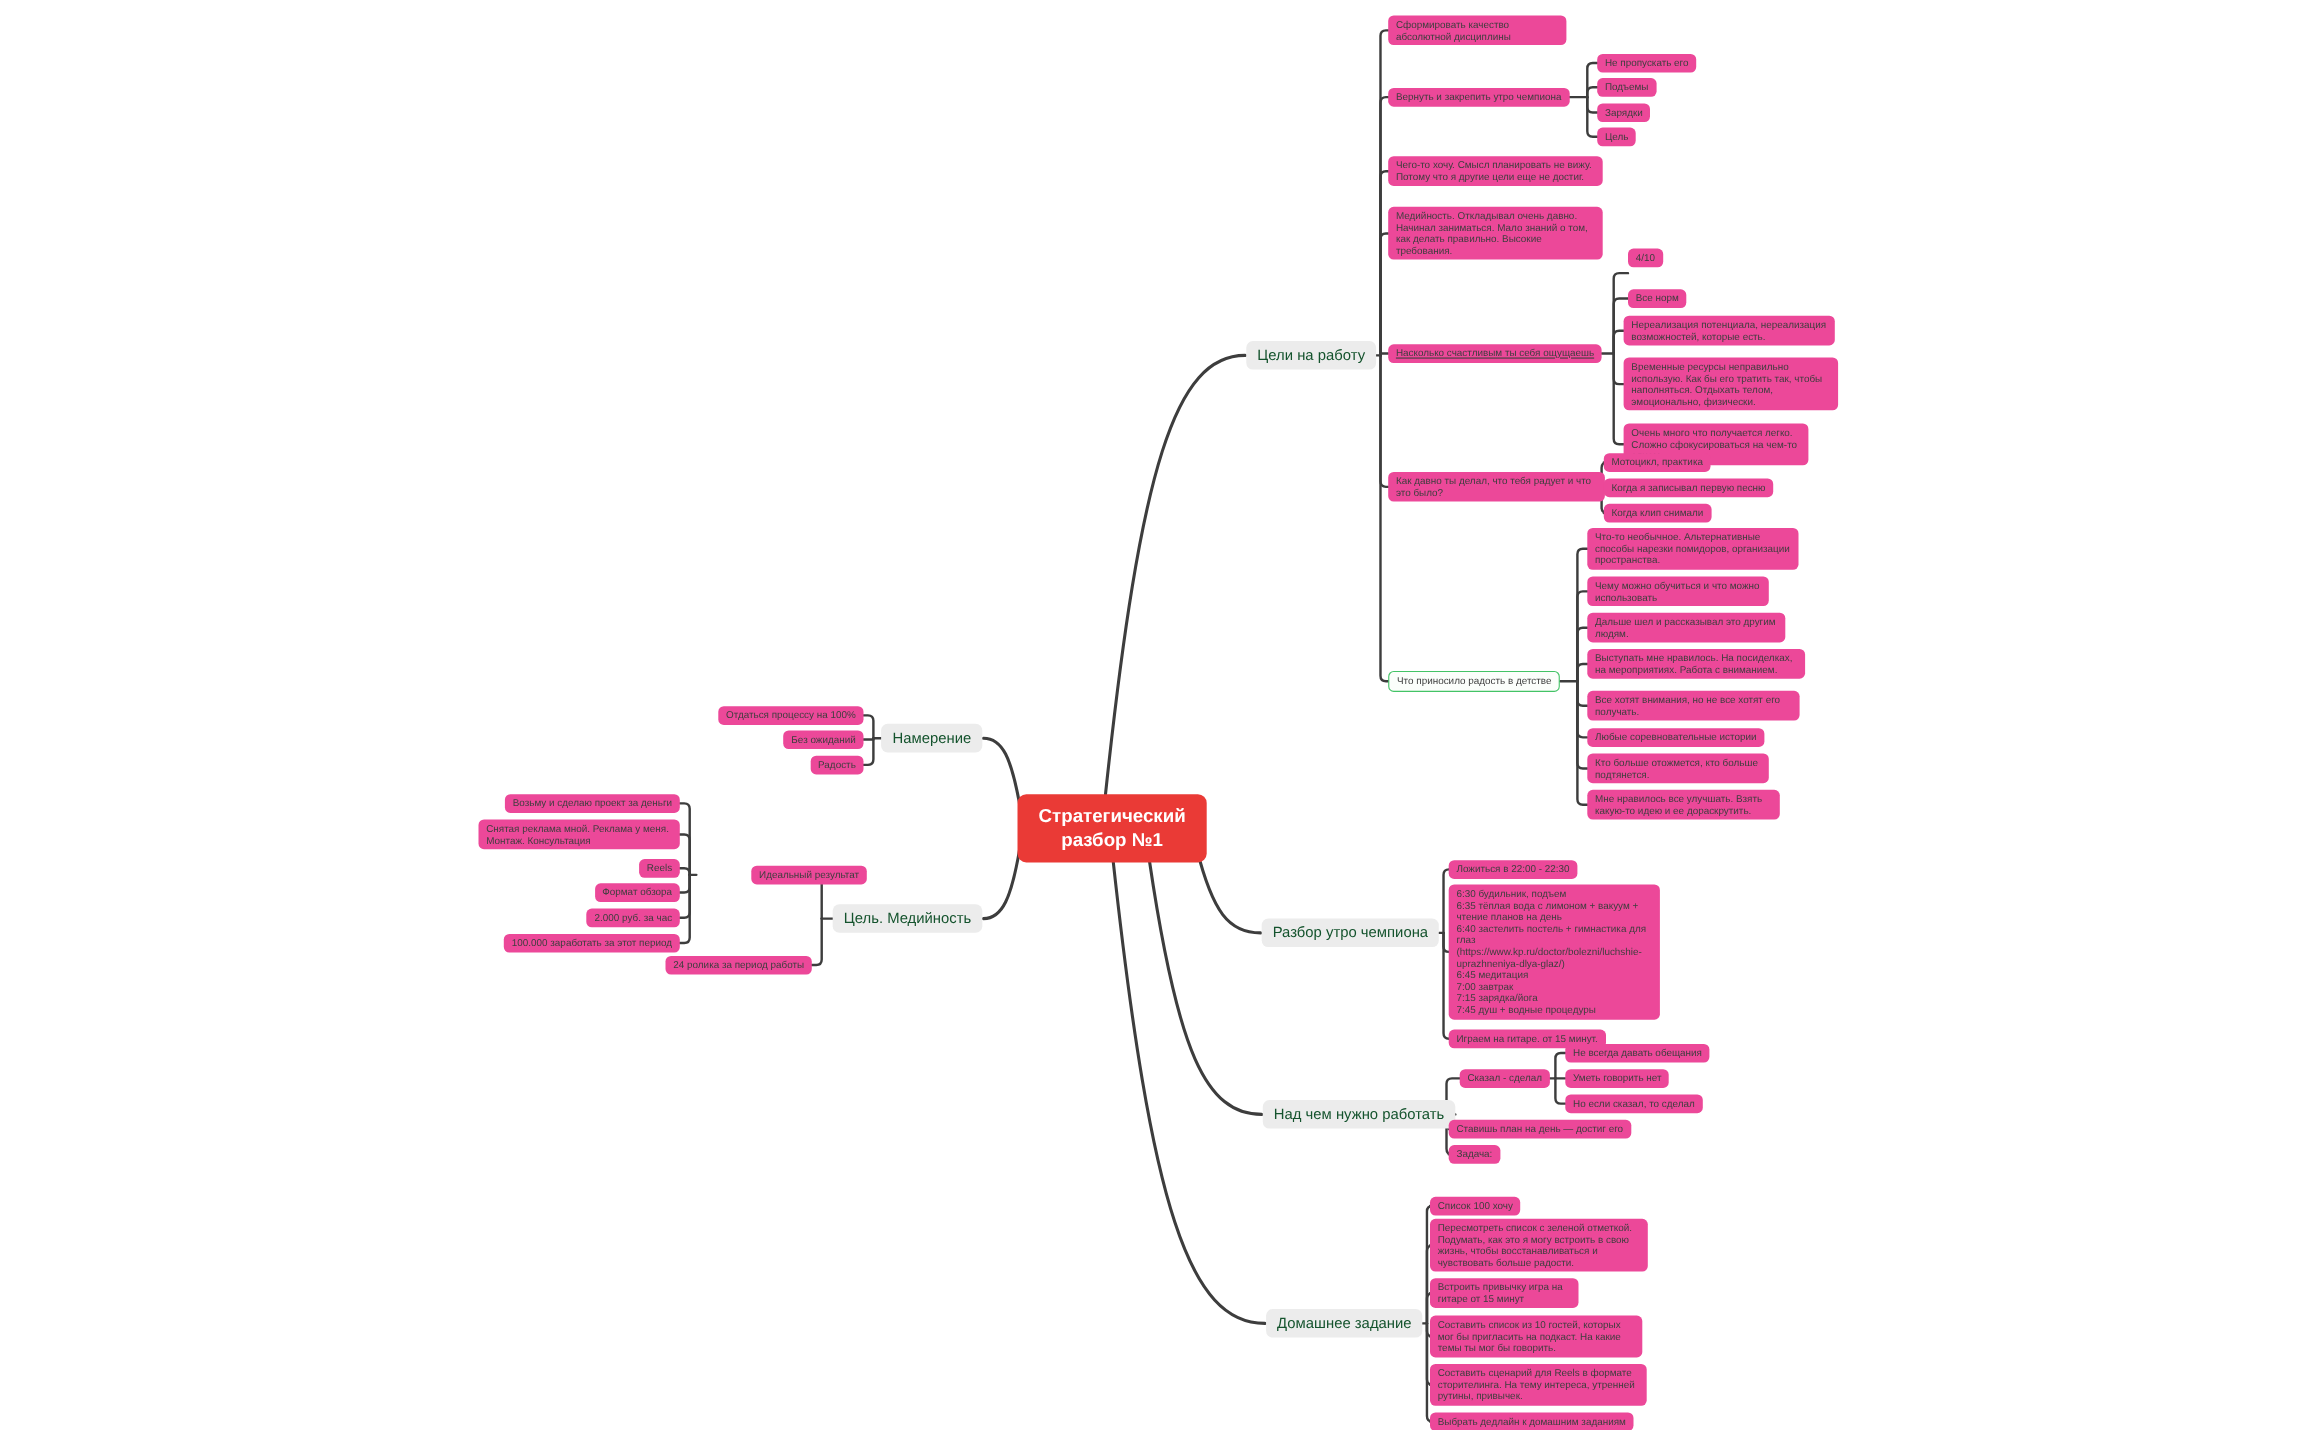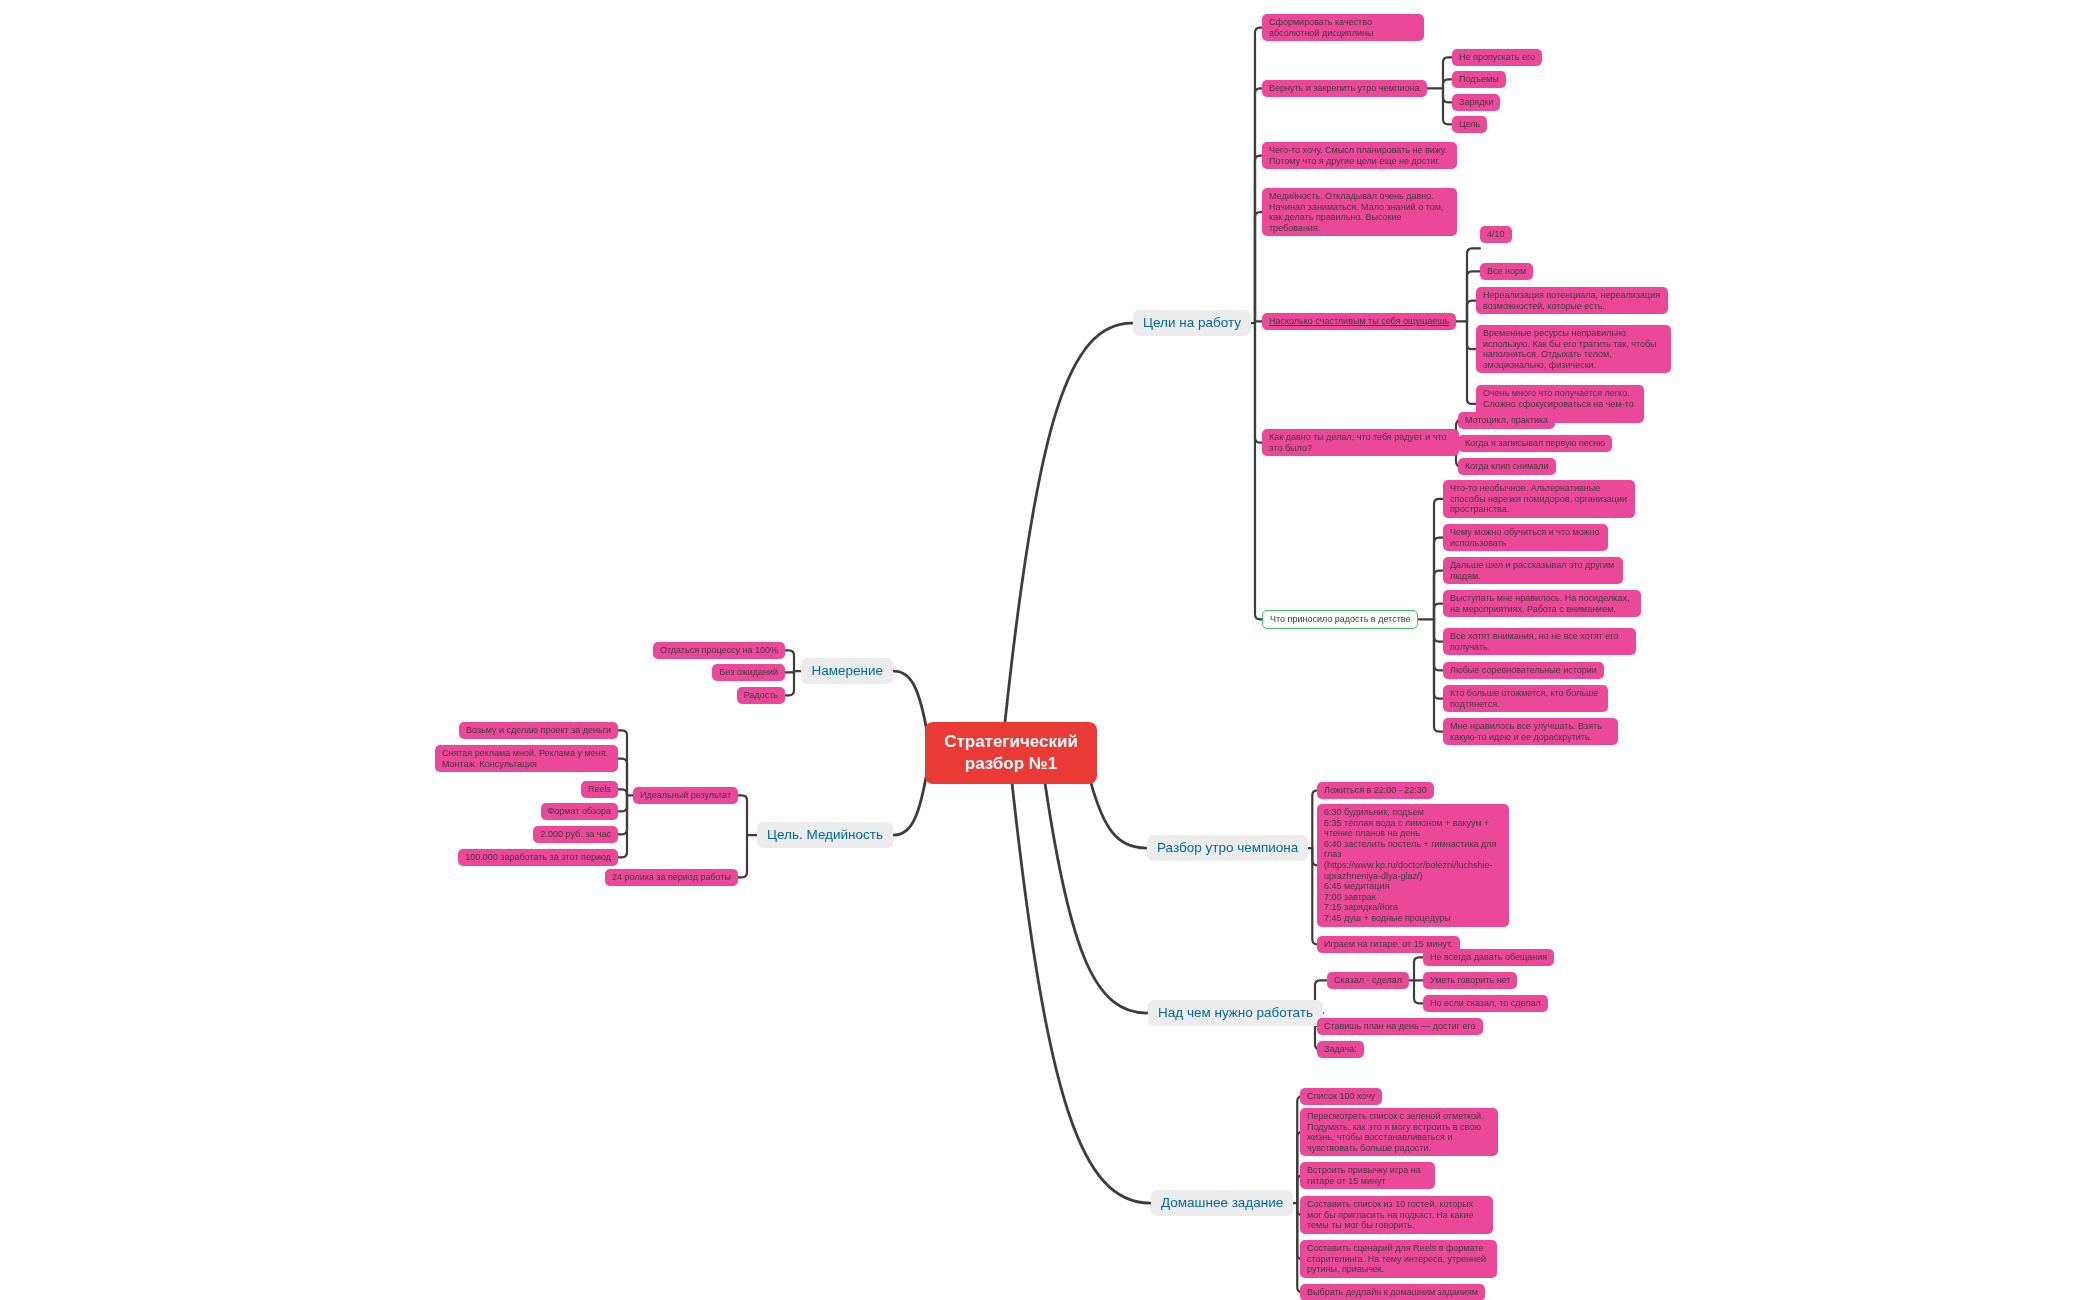--- a/index.html
+++ b/index.html
@@ -12,21 +12,21 @@
   .node{
     position:absolute;box-sizing:border-box;z-index:2;color:#3e3e3e;
     cursor:default;
   }
   .leaf{
     background:#ec4899;border-radius:5px;
     font-size:9px;line-height:1.18;padding:3px 7px;white-space:nowrap;
   }
   .leaf.wrap{white-space:pre-wrap;overflow-wrap:break-word;}
   .topic{
-    background:#ececec;border-radius:6px;color:#0369a1;
+    background:#ececec;border-radius:6px;color:#14532d;
     font-size:13.5px;line-height:1.2;padding:5px 10px;white-space:nowrap;
   }
   .root{
     background:#ea3a36;color:#ffffff;border-radius:8px;
     font-size:17px;font-weight:bold;line-height:1.3;
     padding:9px 8px;width:172px;text-align:center;
   }
   .green{background:#fbfefb;border:1.5px solid #43c366;}
 </style>
 </head>
@@ -133,21 +133,21 @@
     <div class="node leaf wrap" style="width: 198px; left: 1443px; top: 590px;">Выступать мне нравилось. На посиделках, на мероприятиях. Работа с вниманием.</div>
     <div class="node leaf wrap" style="width: 193px; left: 1443px; top: 628px;">Все хотят внимания, но не все хотят его получать.</div>
     <div class="node leaf" style="left: 1443px; top: 662px;">Любые соревновательные истории</div>
     <div class="node leaf wrap" style="width: 165px; left: 1443px; top: 685px;">Кто больше отожмется, кто больше подтянется.</div>
     <div class="node leaf wrap" style="width: 175px; left: 1443px; top: 718px;">Мне нравилось все улучшать. Взять какую-то идею и ее дораскрутить.</div>
     <div class="node topic" style="right: 1207px; top: 658px;">Намерение</div>
     <div class="node leaf" style="right: 1315px; top: 642px;">Отдаться процессу на 100%</div>
     <div class="node leaf" style="right: 1315px; top: 664px;">Без ожиданий</div>
     <div class="node leaf" style="right: 1315px; top: 687px;">Радость</div>
     <div class="node topic" style="right: 1207px; top: 822px;">Цель. Медийность</div>
-    <div class="node leaf" style="right: 1362px; top: 787px;">Идеальный результат</div>
+    <div class="node leaf" style="right: 1312px; top: 787px;">Идеальный результат</div>
     <div class="node leaf" style="right: 1482px; top: 722px;">Возьму и сделаю проект за деньги</div>
     <div class="node leaf wrap" style="width: 183px; right: 1482px; top: 745px;">Снятая реклама мной. Реклама у меня. Монтаж. Консультация</div>
     <div class="node leaf" style="right: 1482px; top: 781px;">Reels</div>
     <div class="node leaf" style="right: 1482px; top: 803px;">Формат обзора</div>
     <div class="node leaf" style="right: 1482px; top: 826px;">2.000 руб. за час</div>
     <div class="node leaf" style="right: 1482px; top: 849px; text-align: center;">100.000 заработать за этот период</div>
     <div class="node leaf" style="right: 1362px; top: 869px;">24 ролика за период работы</div>
     <div class="node topic" style="left: 1147px; top: 835px;">Разбор утро чемпиона</div>
     <div class="node leaf" style="left: 1317px; top: 782px;">Ложиться в 22:00 - 22:30</div>
     <div class="node leaf wrap" style="width: 192px; left: 1317px; top: 804px;">6:30 будильник, подъем

